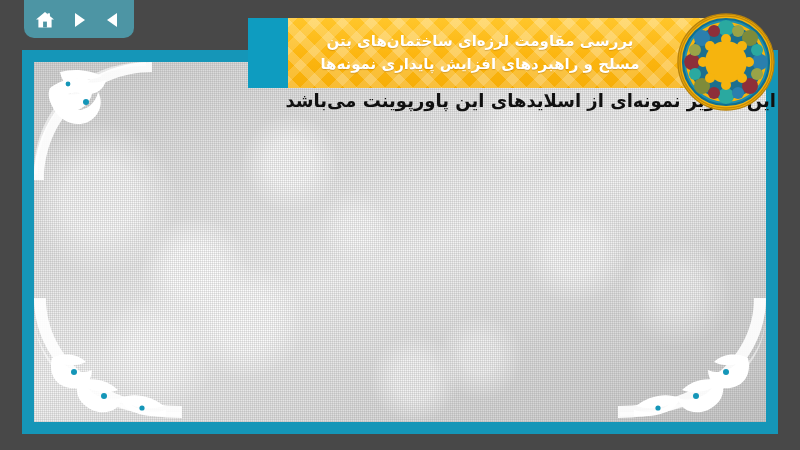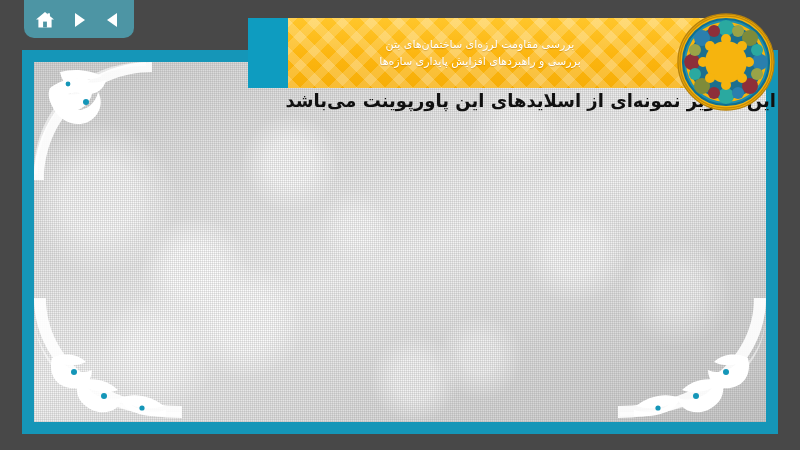--- a/index.html
+++ b/index.html
@@ -31,21 +31,21 @@
   .banner-body{
     position:absolute;left:40px;top:0;right:0;height:70px;
     background:
       repeating-linear-gradient(45deg, rgba(255,255,255,.22) 0 9px, rgba(255,255,255,0) 9px 20px),
       repeating-linear-gradient(-45deg, rgba(255,255,255,.18) 0 9px, rgba(255,255,255,0) 9px 20px),
       linear-gradient(180deg,#ffc62b 0%,#fcb50f 55%,#f6ae08 100%);
     display:flex;flex-direction:column;align-items:center;justify-content:center;
     box-sizing:border-box;padding:0 46px 0 10px;
   }
   .banner-line{
-    color:#ffffff;font-size:11px;font-weight:normal;line-height:1.55;
+    color:#ffffff;font-size:15px;font-weight:bold;line-height:1.55;
     white-space:nowrap;text-shadow:0 1px 1px rgba(150,90,0,.35);
     letter-spacing:.2px;
     text-align:right;
   }
 
   
   .medallion{
     position:absolute;left:676px;top:12px;width:100px;height:100px;z-index:32;
   }
 
@@ -169,21 +169,21 @@
   </div>
 
   <div class="body-text">
     <div class="body-line">این تصویر نمونه‌ای از اسلایدهای این پاورپوینت می‌باشد</div>
   </div>
 
   <div class="banner">
     <div class="banner-cap"></div>
     <div class="banner-body">
       <div class="banner-line">بررسی مقاومت لرزه‌ای ساختمان‌های بتن</div>
-      <div class="banner-line">بررسی و راهبردهای افزایش پایداری سازه‌ها</div>
+      <div class="banner-line">مسلح و راهبردهای افزایش پایداری نمونه‌ها</div>
     </div>
   </div>
 
   <span class="medallion">
     <svg width="100" height="100" viewBox="0 0 100 100">
       <circle cx="50" cy="50" r="48" fill="#f6b40e"></circle>
       <circle cx="50" cy="50" r="46" fill="none" stroke="#c98c05" stroke-width="1.6"></circle>
       <circle cx="50" cy="50" r="43" fill="#1f8fae"></circle>
       <circle cx="50" cy="50" r="40" fill="#f6b40e"></circle>
       <circle cx="50" cy="50" r="37" fill="#1c6f8e"></circle>

